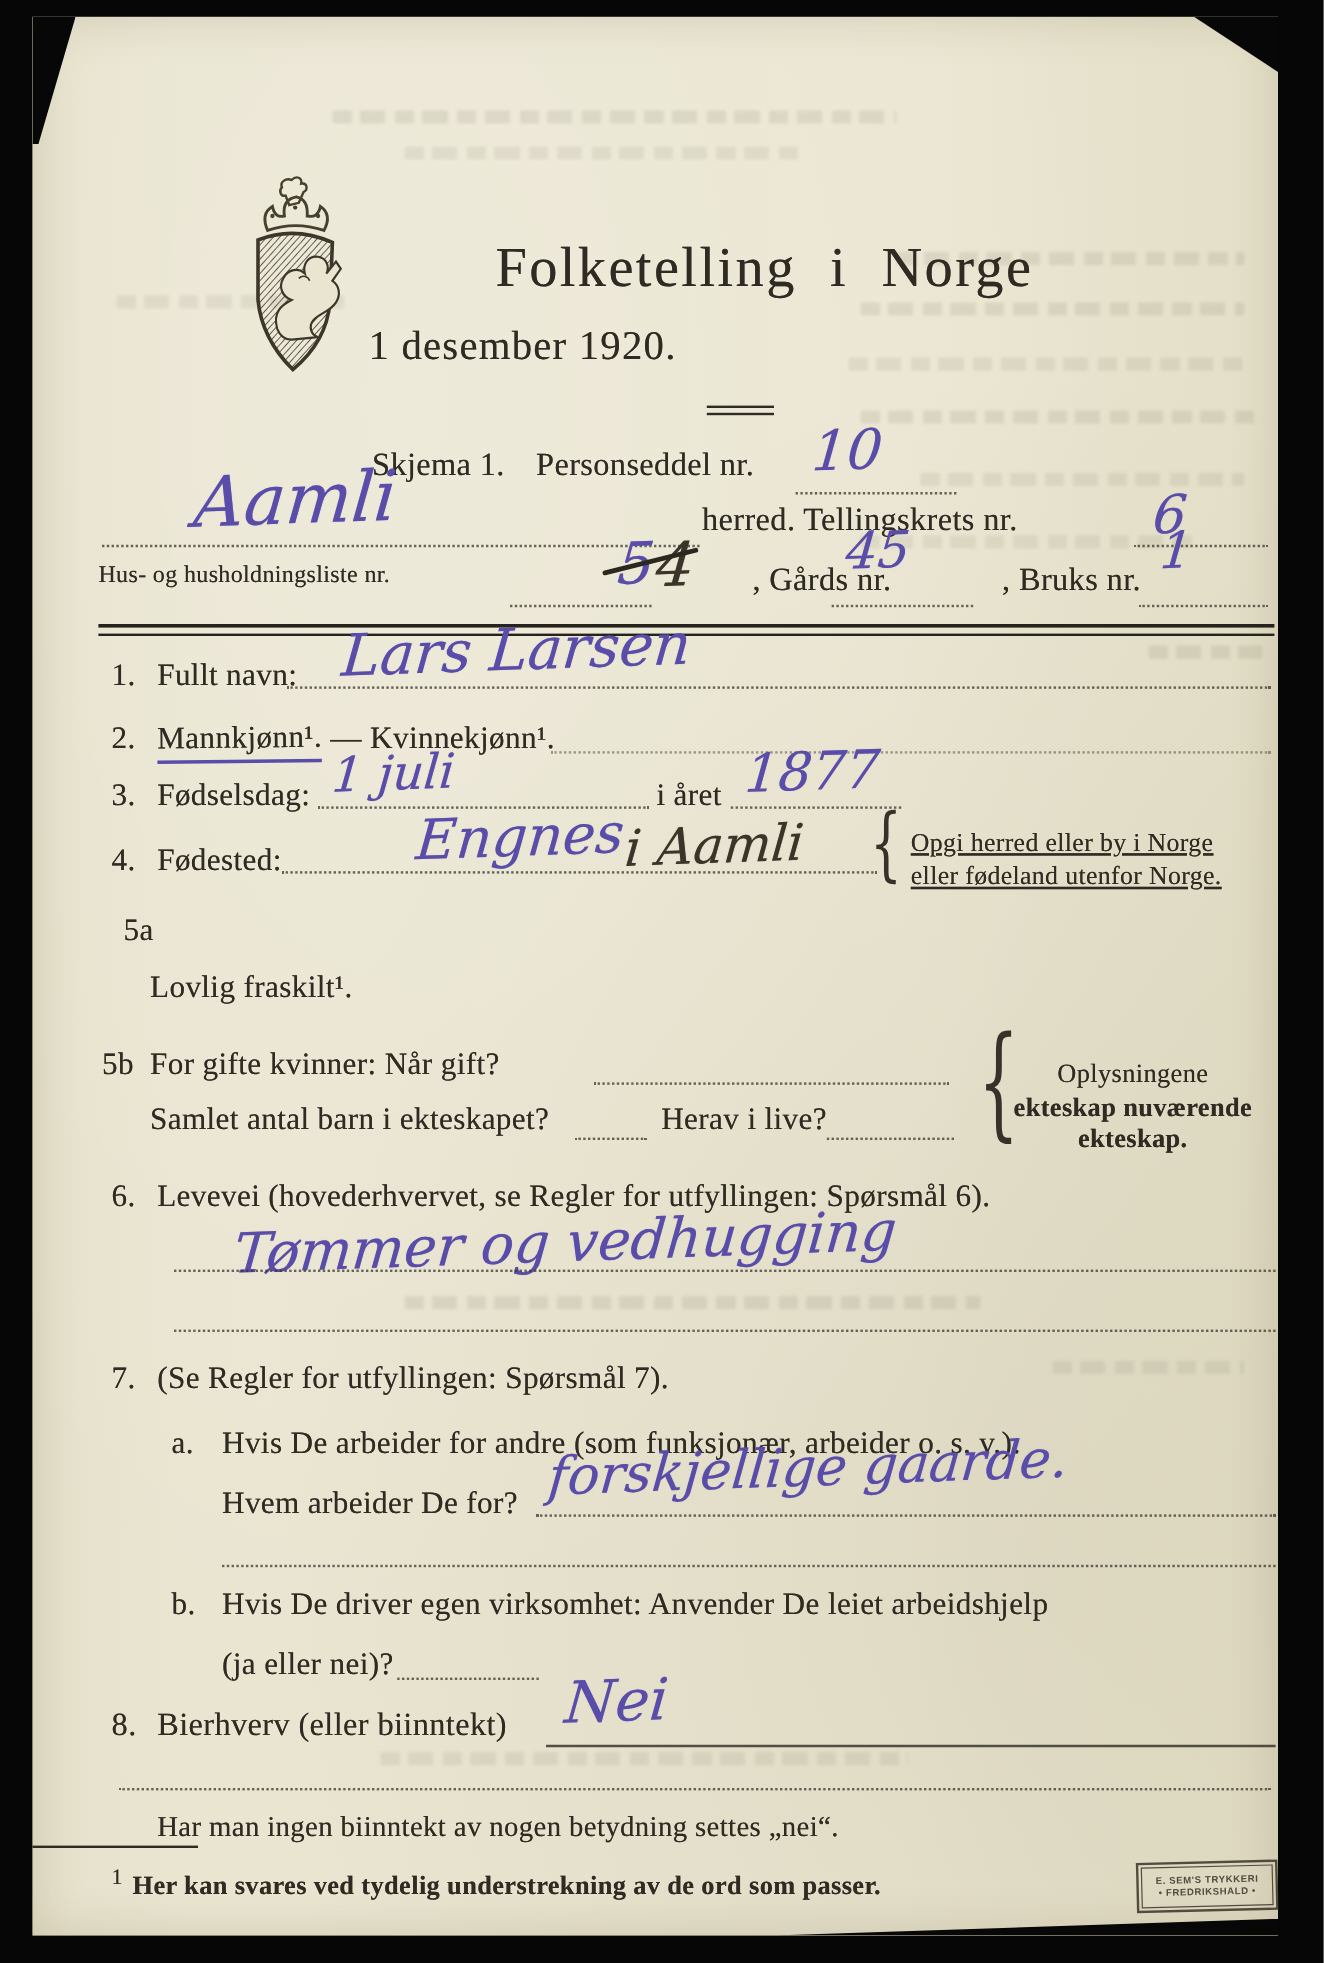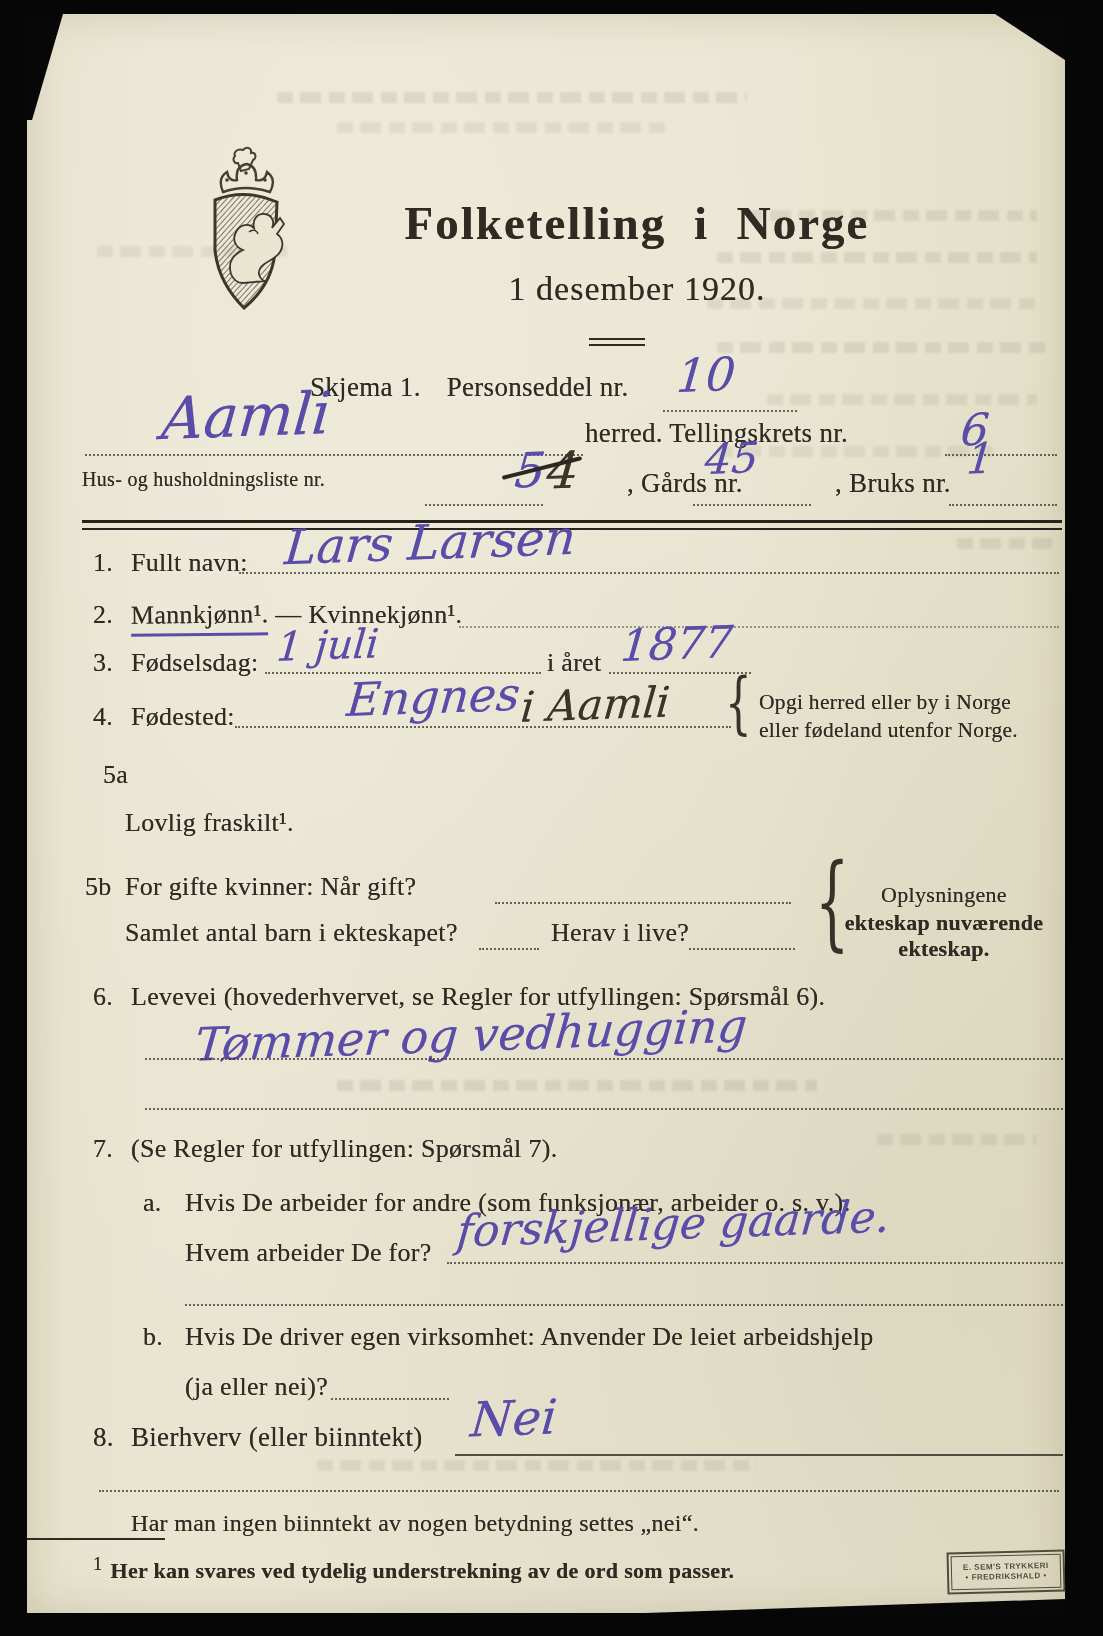--- a/index.html
+++ b/index.html
@@ -33,21 +33,21 @@
   .ghost{position:absolute;height:11px;opacity:.13;filter:blur(1.3px);border-radius:2px;
          background:repeating-linear-gradient(90deg,#6f6b58 0 16px,transparent 16px 23px,#6f6b58 23px 44px,transparent 44px 52px);}
   .strike{position:absolute;height:4px;background:#2c2820;border-radius:2px;}
   #stamp{position:absolute;left:920px;top:1537px;width:118px;height:42px;
          border:2px solid #3e392c;padding:2px;transform:rotate(-1.4deg);box-sizing:border-box;
          opacity:.88;}
   #stamp .inner{width:100%;height:100%;border:1px solid #3e392c;box-sizing:border-box;
          display:flex;flex-direction:column;align-items:center;justify-content:center;
          font-family:"Liberation Sans",sans-serif;font-size:8px;font-weight:700;
          color:#3e392c;letter-spacing:.5px;line-height:1.25;}
-  .note-sm{font-size:21.5px;}
+  .note-sm{font-size:21.5px;text-decoration:underline;}
 </style>
 </head>
 <body>
 
 <div id="page">
   <div id="paper">
 
     <div class="wedge-tl"></div>
     <div class="wedge-tr"></div>
     <div class="wedge-br"></div>
@@ -81,22 +81,22 @@
         <circle cx="53" cy="33" r="1.8" fill="#46402f"></circle>
         <circle cx="72" cy="40" r="1.8" fill="#46402f"></circle>
 
         <path d="M22,60 Q52,48 84,62 L82,112 Q79,145 51,168 Q25,142 22,110 Z" fill="url(#hatch)" stroke="#3c372a" stroke-width="3"></path>
 
         <path d="M38,134 c-4,-14 4,-20 12,-24 c-8,-3 -11,-11 -7,-18 c4,-8 13,-9 18,-4 c-2,-8 3,-15 11,-14 c7,1 10,8 7,14 l8,-10 l4,6 l-7,10 c6,4 7,12 3,18 c-5,8 -14,9 -19,15 c-4,5 -2,12 4,14 l-22,2 c-6,0 -10,-4 -12,-9 z" fill="#eae5d1" stroke="#3c372a" stroke-width="1.8"></path>
         <path d="M56,92 c3,-3 8,-2 9,2" fill="none" stroke="#3c372a" stroke-width="1.4"></path>
       </svg>
     </div>
 
-    <div class="print" style="left:280px;top:182px;width:660px;text-align:center;font-size:47px;font-weight:700;letter-spacing:2px;word-spacing:14px">Folketelling i Norge</div>
-    <div class="print" style="left:280px;top:256px;width:660px;text-align:center;font-size:34px;letter-spacing:1px">1 desember 1920.</div>
+    <div class="print" style="left:280px;top:182px;width:660px;text-align:center;font-size:47px;font-weight:400;letter-spacing:2px;word-spacing:14px">Folketelling i Norge</div>
+    <div class="print" style="left:280px;top:256px;width:660px;font-size:34px;letter-spacing:1px">1 desember 1920.</div>
     <div class="title-dash" style="left:562px;top:324px;width:56px"></div>
 
     <div class="print" style="left:283px;top:358px;font-size:27px">
       <span>Skjema 1.</span><span style="display:inline-block;width:26px"></span><span>Personseddel nr.</span>
     </div>
     <div class="hand" style="left:650px;top:334px;font-size:46px">10</div>
     <div class="dots" style="left:636px;top:396px;width:134px"></div>
 
     <div class="hand" style="left:135px;top:368px;font-size:58px">Aamli</div>
     <div class="dots" style="left:58px;top:440px;width:498px"></div>

